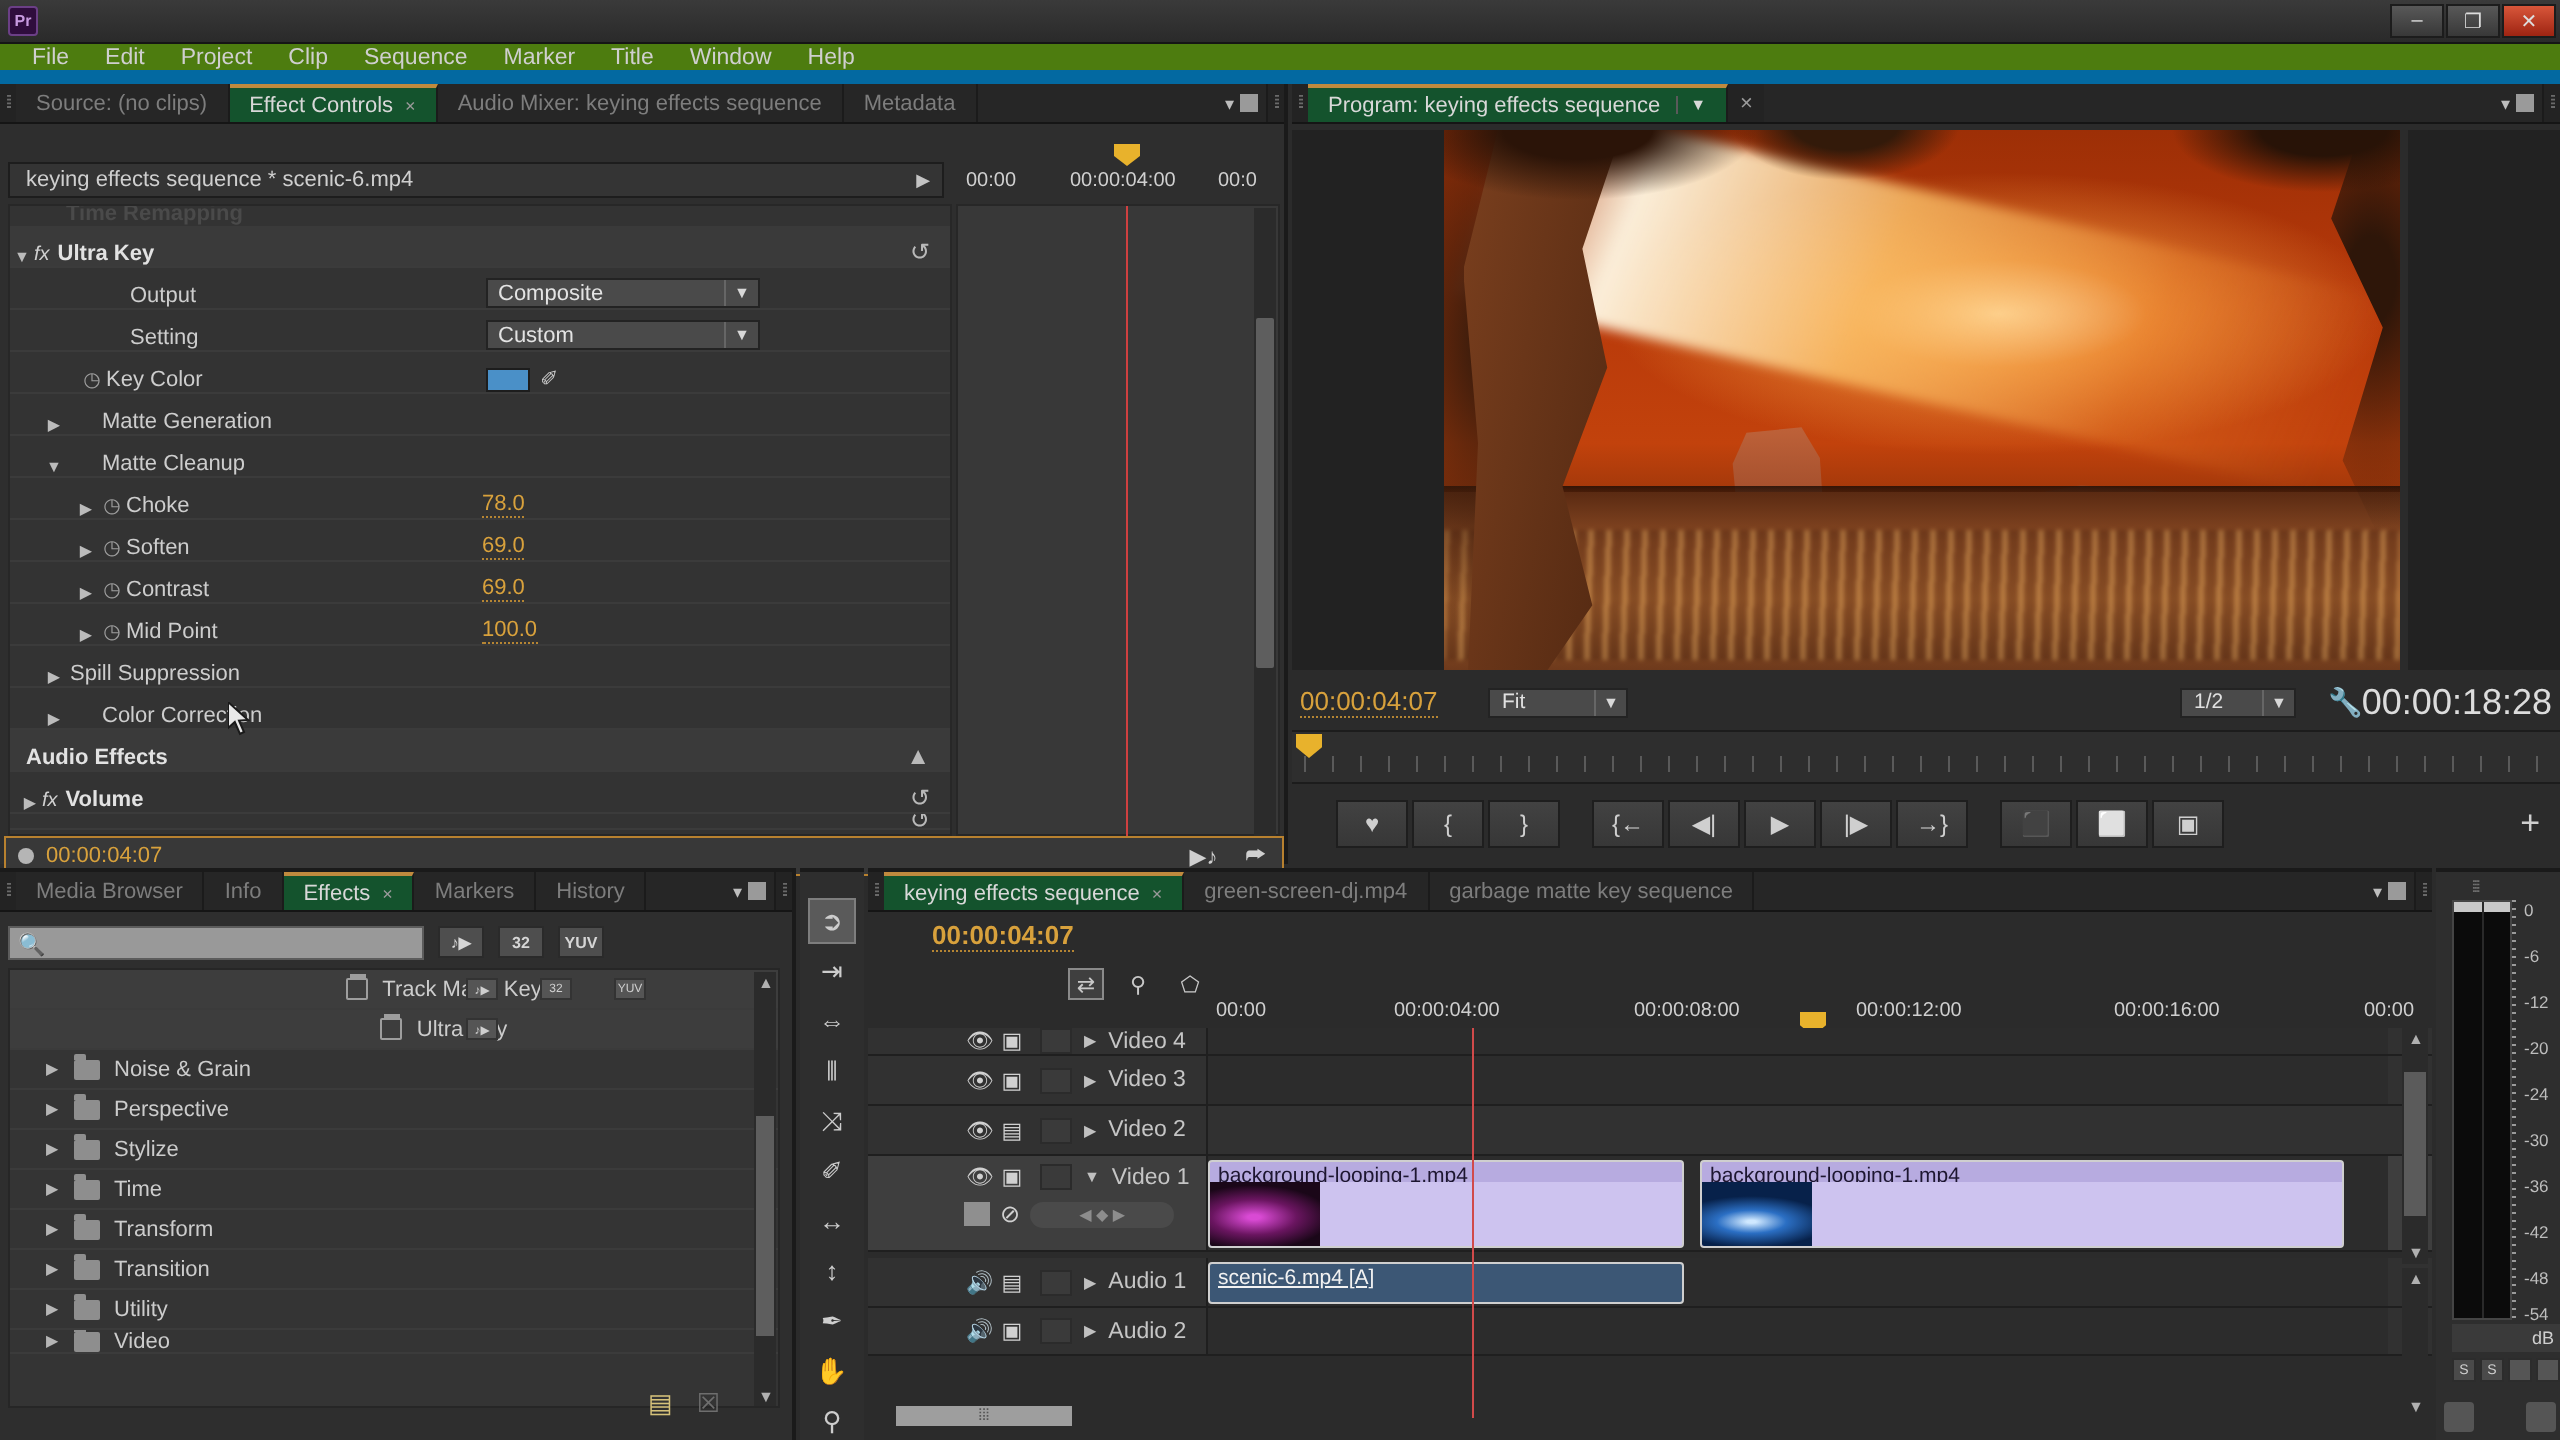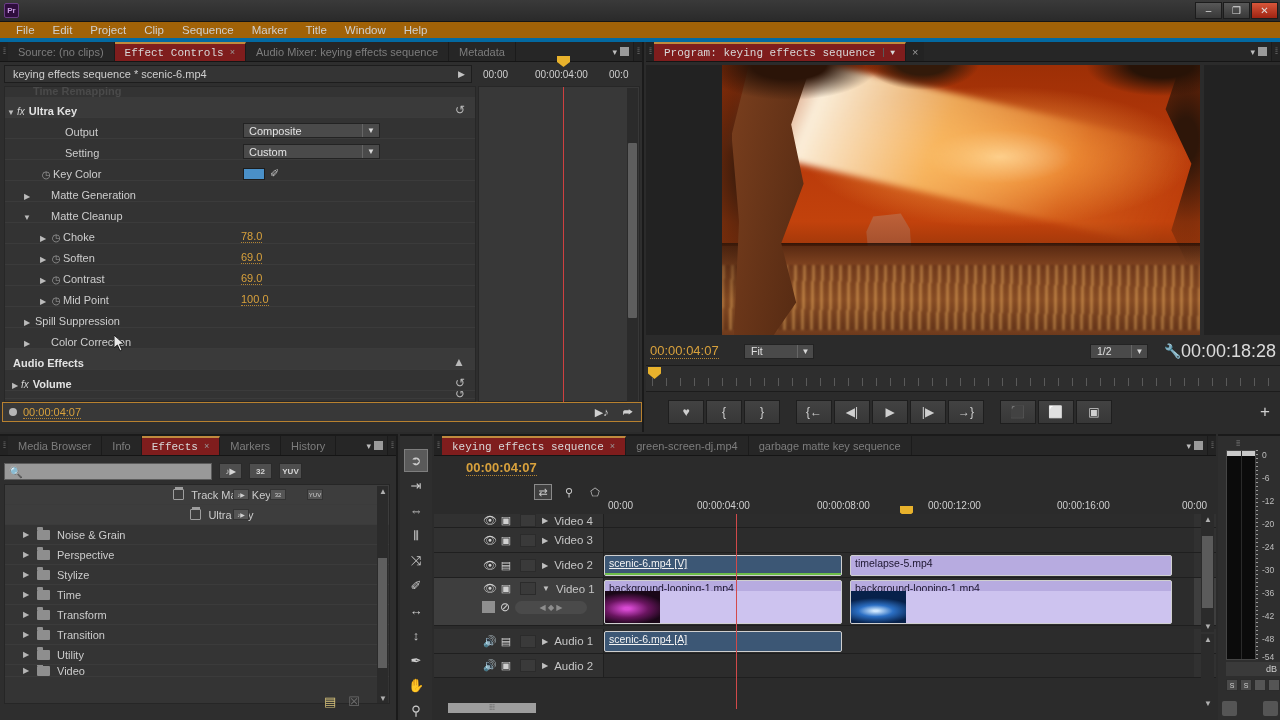--- a/index.html
+++ b/index.html
@@ -16,42 +16,42 @@
     font-weight:bold; display:flex; align-items:center; justify-content:center; }
   .title-text { color:#d2d2d2; font-size:11.5px; white-space:nowrap; }
   .win-btns { position:absolute; right:2px; top:2px; display:flex; gap:1px; }
   .win-btn { width:27px; height:17px; background:linear-gradient(#585858,#383838);
     border:1px solid #1c1c1c; display:flex; align-items:center; justify-content:center;
     color:#ddd; font-size:10px; }
   .win-btn.close { background:linear-gradient(#d8563a,#9e2412); }
 
   
   .menubar { position:absolute; left:0; top:22px; width:1280px; height:20px;
-    background:#a16207; border-bottom:4px solid #0369a1; display:flex; align-items:center;
+    background:#4d7c0f; border-bottom:7px solid #0369a1; display:flex; align-items:center;
     padding-left:7px; }
   .menubar span { padding:2px 9px; color:#cfcfcf; font-size:11.5px; }
 
   
   .tabstrip { display:flex; align-items:stretch; height:20px; background:#232323;
     border-bottom:1px solid #151515; }
   .grip { width:8px; display:flex; align-items:center; justify-content:center;
     color:#6e6e6e; font-size:9px; letter-spacing:-1px; }
   .tab { display:flex; align-items:center; padding:0 10px; color:#7d7d7d; font-size:11px;
     white-space:nowrap; background:#262626; border-right:1px solid #1b1b1b; }
-  .tab.active { color:#d8d8d8; background:#7f1d1d; border-top:2px solid #c08a3e;font-family:Liberation Mono, monospace; }
+  .tab.active { color:#d8d8d8; background:#14532d; border-top:2px solid #c08a3e; }
   .tab .x { margin-left:6px; font-size:9px; color:#9a9a9a; }
   .tab-filler { flex:1; background:#262626; border-right:1px solid #1b1b1b; display:flex;
     align-items:center; justify-content:flex-end; padding-right:4px;}
   .menu-dot { color:#bdbdbd; font-size:9px; }
   .menu-sq { width:9px;height:9px;background:#9a9a9a;display:inline-block;margin-left:3px;}
 
   
   .ecp { position:absolute; left:0; top:42px; width:644px; height:390px; background:#2e2e2e;
     border-right:2px solid #1a1a1a; }
-  .ecp-body { position:absolute; left:0; top:20px; width:716px; height:370px;padding-left:47px; }
+  .ecp-body { position:absolute; left:0; top:36px; width:716px; height:370px;padding-left:47px; }
   .ecp-clipbar { position:absolute; left:4px; top:3px; width:468px; height:18px;
     background:#343434; border:1px solid #1d1d1d; display:flex; align-items:center;
     padding-left:8px; color:#cfcfcf; font-size:11px; }
   .ecp-clipbar .arrow { position:absolute; right:6px; color:#c3c3c3; font-size:9px; }
   .ecp-left { position:absolute; left:4px; top:24px; width:472px; height:316px;
     background:#333333; border:1px solid #272727; overflow:hidden; }
   .ecp-accent { position:absolute; left:4px; top:24px; width:3px; height:316px; background:#b8812f;}
   .row { position:relative; height:21px; display:flex; align-items:flex-end;
     border-bottom:1px solid #3b3b3b; }
   .row.hdr { background:#3a3a3a; }
@@ -700,29 +700,20 @@
       </div>
 
       <div class="trk" style="height:25px;">
         <div class="tctl">
           <span class="eye">👁</span>
           <span class="sync">▤</span>
           <span class="lockbox"></span>
           <span class="tri2">▶</span>
           <span class="tname">Video 2</span>
         </div>
-        <div class="lane">
-          <div class="clip v" style="left:0;width:238px;height:21px;">
-            <span class="cname">scenic-6.mp4 [V]</span>
-            <div class="fxline"></div>
-          </div>
-          <div class="clip purple" style="left:246px;width:322px;height:21px;">
-            <span class="cname">timelapse-5.mp4</span>
-          </div>
-        </div>
       </div>
 
       <div class="trk sel" style="height:48px;">
         <div class="tctl" style="flex-direction:column;align-items:flex-start;padding-top:4px;">
           <div style="display:flex;align-items:center;">
             <span class="eye">👁</span>
             <span class="sync">▣</span>
             <span class="lockbox"></span>
             <span class="tri2">▼</span>
             <span class="tname">Video 1</span>

